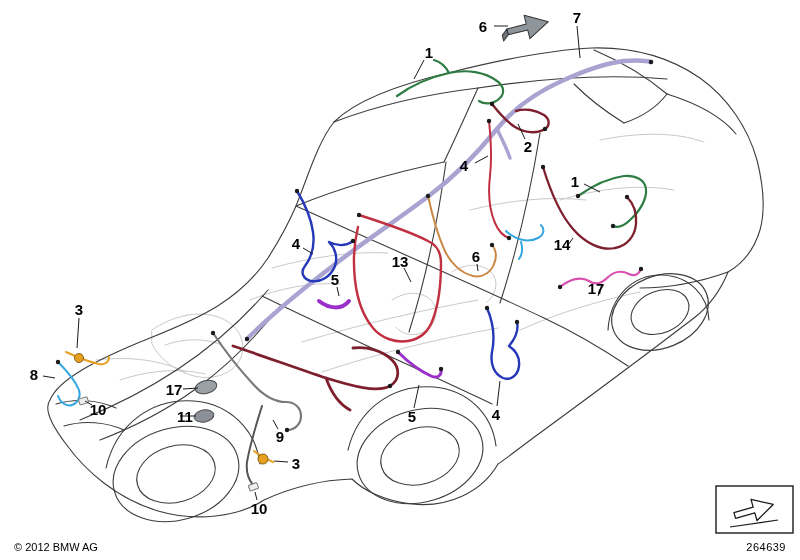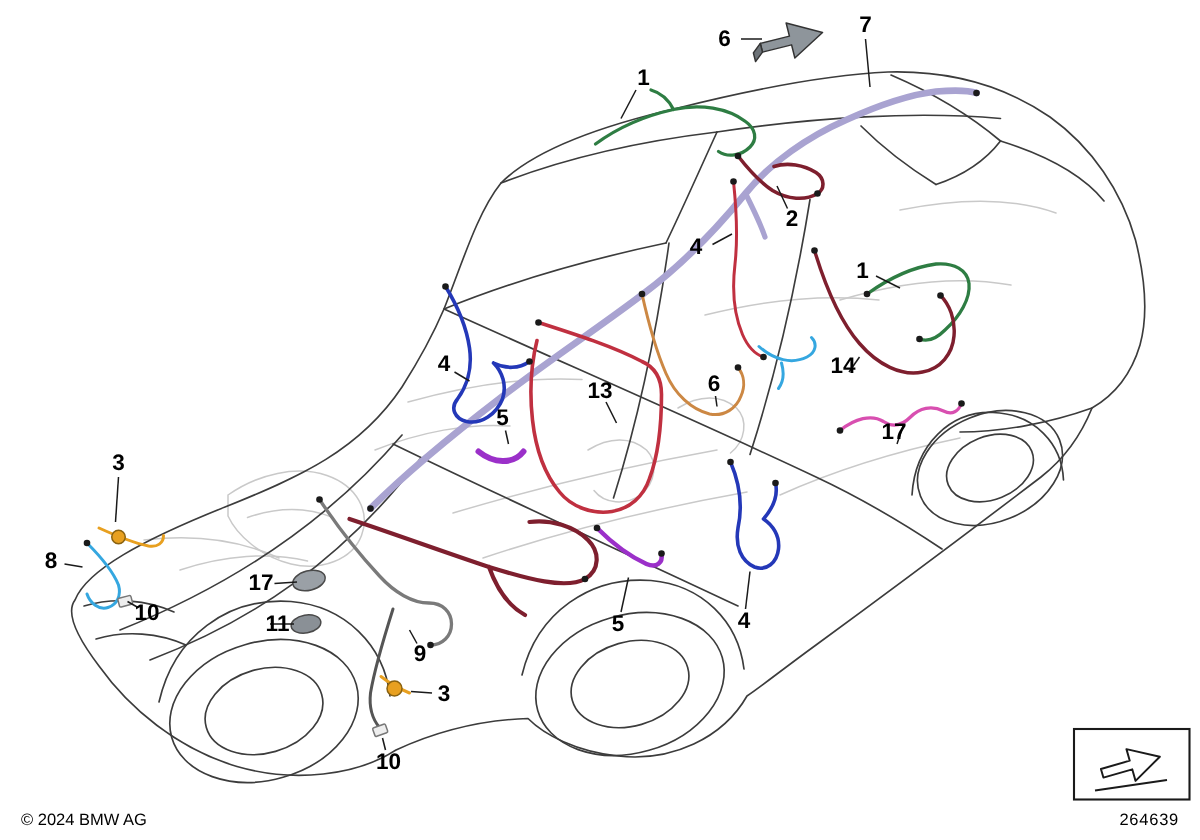--- a/index.html
+++ b/index.html
@@ -222,16 +222,16 @@
 <span class="co" style="left:34px;top:374px">8</span>
 <span class="co" style="left:98px;top:409px">10</span>
 <span class="co" style="left:174px;top:389px">17</span>
 <span class="co" style="left:185px;top:416px">11</span>
 <span class="co" style="left:280px;top:436px">9</span>
 <span class="co" style="left:412px;top:416px">5</span>
 <span class="co" style="left:496px;top:414px">4</span>
 <span class="co" style="left:296px;top:463px">3</span>
 <span class="co" style="left:259px;top:508px">10</span>
 
-<div class="copyright">© 2024 BMW AG</div>
+<div class="copyright">© 2012 BMW AG</div>
 <div class="diagram-number">264639</div>
 
 </div>
 
 </body></html>

